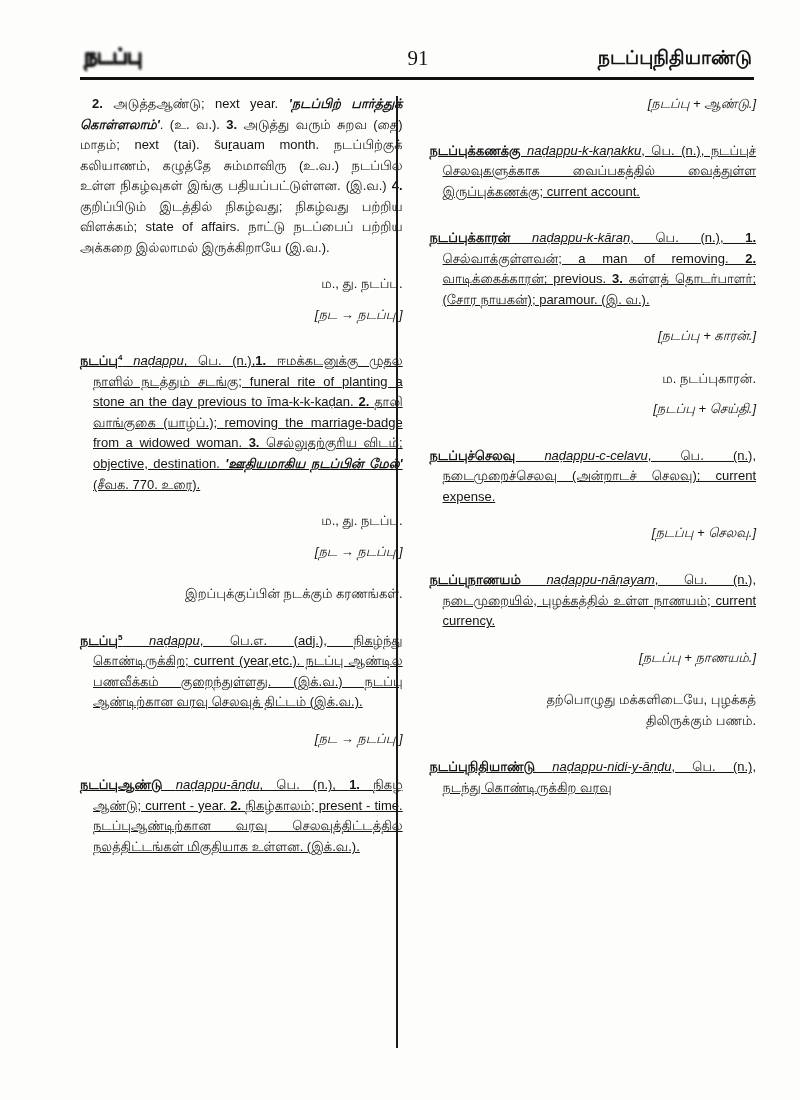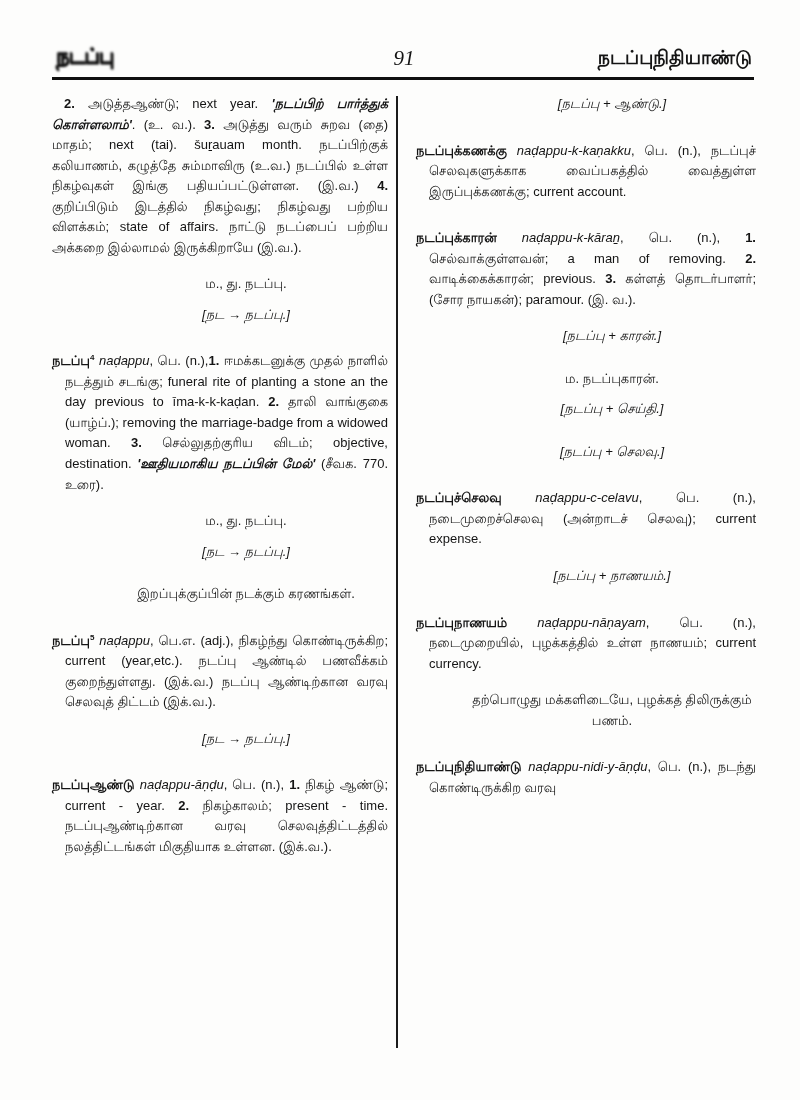--- a/index.html
+++ b/index.html
@@ -6,42 +6,41 @@
   html, body {
     width: 800px; height: 1100px;
     background: #fdfdfc;
     overflow: hidden;
     font-family: "Liberation Sans", sans-serif;
     color: #141414;
   }
   #page {
     position: relative;
     width: 800px; height: 1100px;
-    padding: 44px 44px 0 52px;
+    padding: 44px 44px 0 80px;
   }
   
   #header {
     display: flex;
     align-items: flex-end;
     padding: 0 4px 6px 4px;
   }
   #header .hw-left {
     flex: 1;
     font-weight: bold;
     font-size: 21px;
     letter-spacing: -1px;
     filter: blur(0.8px);
     text-shadow: 0 0 1.5px #000, 0.5px 0.5px 0 #000;
   }
   #header .page-num {
     flex: 1;
     text-align: center;
     font-family: "Liberation Serif", serif;
     font-size: 21px;
-    font-style: italic;
   }
   #header .hw-right {
     flex: 1;
     text-align: right;
     font-weight: bold;
     font-size: 19px;
   }
   #header-rule {
     border: none;
     border-top: 3.5px solid #101010;
@@ -71,29 +70,30 @@
   }
   .para {
     margin-bottom: 16px;
     text-indent: 12px;
   }
   .entry {
     margin-top: 26px;
     margin-bottom: 16px;
     padding-left: 13px;
     text-indent: -13px;
+    text-decoration: underline;
   }
   .note {
     margin: 4px 0 10px 52px;
-    text-align: center;
+    text-align: right;
   }
   .etym {
     font-style: italic;
     margin: 10px 0 22px 52px;
-    text-align: center;
+    text-align: right;
   }
   #left-column > .block:first-child,
   #right-column > .block:first-child { margin-top: 0; }
   .s-b  { font-weight: bold; }
   .s-i  { font-style: italic; }
   .s-bi { font-weight: bold; font-style: italic; }
   sup.s-sup {
     font-weight: bold;
     font-size: 0.62em;
     line-height: 0;
@@ -126,24 +126,24 @@
         <div class="block entry"><span class="s-b">நடப்புஆண்டு </span><span class="s-i">naḍappu-āṇḍu</span><span>, பெ. (n.), </span><span class="s-b">1. </span><span>நிகழ் ஆண்டு; current - year. </span><span class="s-b">2. </span><span>நிகழ்காலம்; present - time. நடப்புஆண்டிற்கான வரவு செலவுத்திட்டத்தில் நலத்திட்டங்கள் மிகுதியாக உள்ளன. (இக்.வ.).</span></div>
       </div>
     <div id="gap"></div>
     <div id="right-column">
         <div class="block etym"><span>[நடப்பு + ஆண்டு.]</span></div>
         <div class="block entry"><span class="s-b">நடப்புக்கணக்கு </span><span class="s-i">naḍappu-k-kaṇakku</span><span>, பெ. (n.), நடப்புச் செலவுகளுக்காக வைப்பகத்தில் வைத்துள்ள இருப்புக்கணக்கு; current account.</span></div>
         <div class="block entry"><span class="s-b">நடப்புக்காரன் </span><span class="s-i">naḍappu-k-kāraṉ</span><span>, பெ. (n.), </span><span class="s-b">1. </span><span>செல்வாக்குள்ளவன்; a man of removing. </span><span class="s-b">2. </span><span>வாடிக்கைக்காரன்; previous. </span><span class="s-b">3. </span><span>கள்ளத் தொடர்பாளர்; (சோர நாயகன்); paramour. (இ. வ.).</span></div>
         <div class="block etym"><span>[நடப்பு + காரன்.]</span></div>
         <div class="block note"><span>ம. நடப்புகாரன்.</span></div>
         <div class="block etym"><span>[நடப்பு + செய்தி.]</span></div>
+        <div class="block entry"><span class="s-b">நடப்புச்செலவு </span><span class="s-i">naḍappu-c-celavu</span><span>, பெ. (n.), நடைமுறைச்செலவு (அன்றாடச் செலவு); current expense.</span></div>
         <div class="block etym"><span>[நடப்பு + செலவு.]</span></div>
-        <div class="block entry"><span class="s-b">நடப்புச்செலவு </span><span class="s-i">naḍappu-c-celavu</span><span>, பெ. (n.), நடைமுறைச்செலவு (அன்றாடச் செலவு); current expense.</span></div>
+        <div class="block entry"><span class="s-b">நடப்புநாணயம் </span><span class="s-i">naḍappu-nāṇayam</span><span>, பெ. (n.), நடைமுறையில், புழக்கத்தில் உள்ள நாணயம்; current currency.</span></div>
         <div class="block etym"><span>[நடப்பு + நாணயம்.]</span></div>
-        <div class="block entry"><span class="s-b">நடப்புநாணயம் </span><span class="s-i">naḍappu-nāṇayam</span><span>, பெ. (n.), நடைமுறையில், புழக்கத்தில் உள்ள நாணயம்; current currency.</span></div>
         <div class="block note"><span>தற்பொழுது மக்களிடையே, புழக்கத் திலிருக்கும் பணம்.</span></div>
         <div class="block entry"><span class="s-b">நடப்புநிதியாண்டு </span><span class="s-i">naḍappu-nidi-y-āṇḍu</span><span>, பெ. (n.), நடந்து கொண்டிருக்கிற வரவு</span></div>
       </div>
   </div>
 
   <div id="column-divider"></div>
 
 </div>
 
 </body></html>

